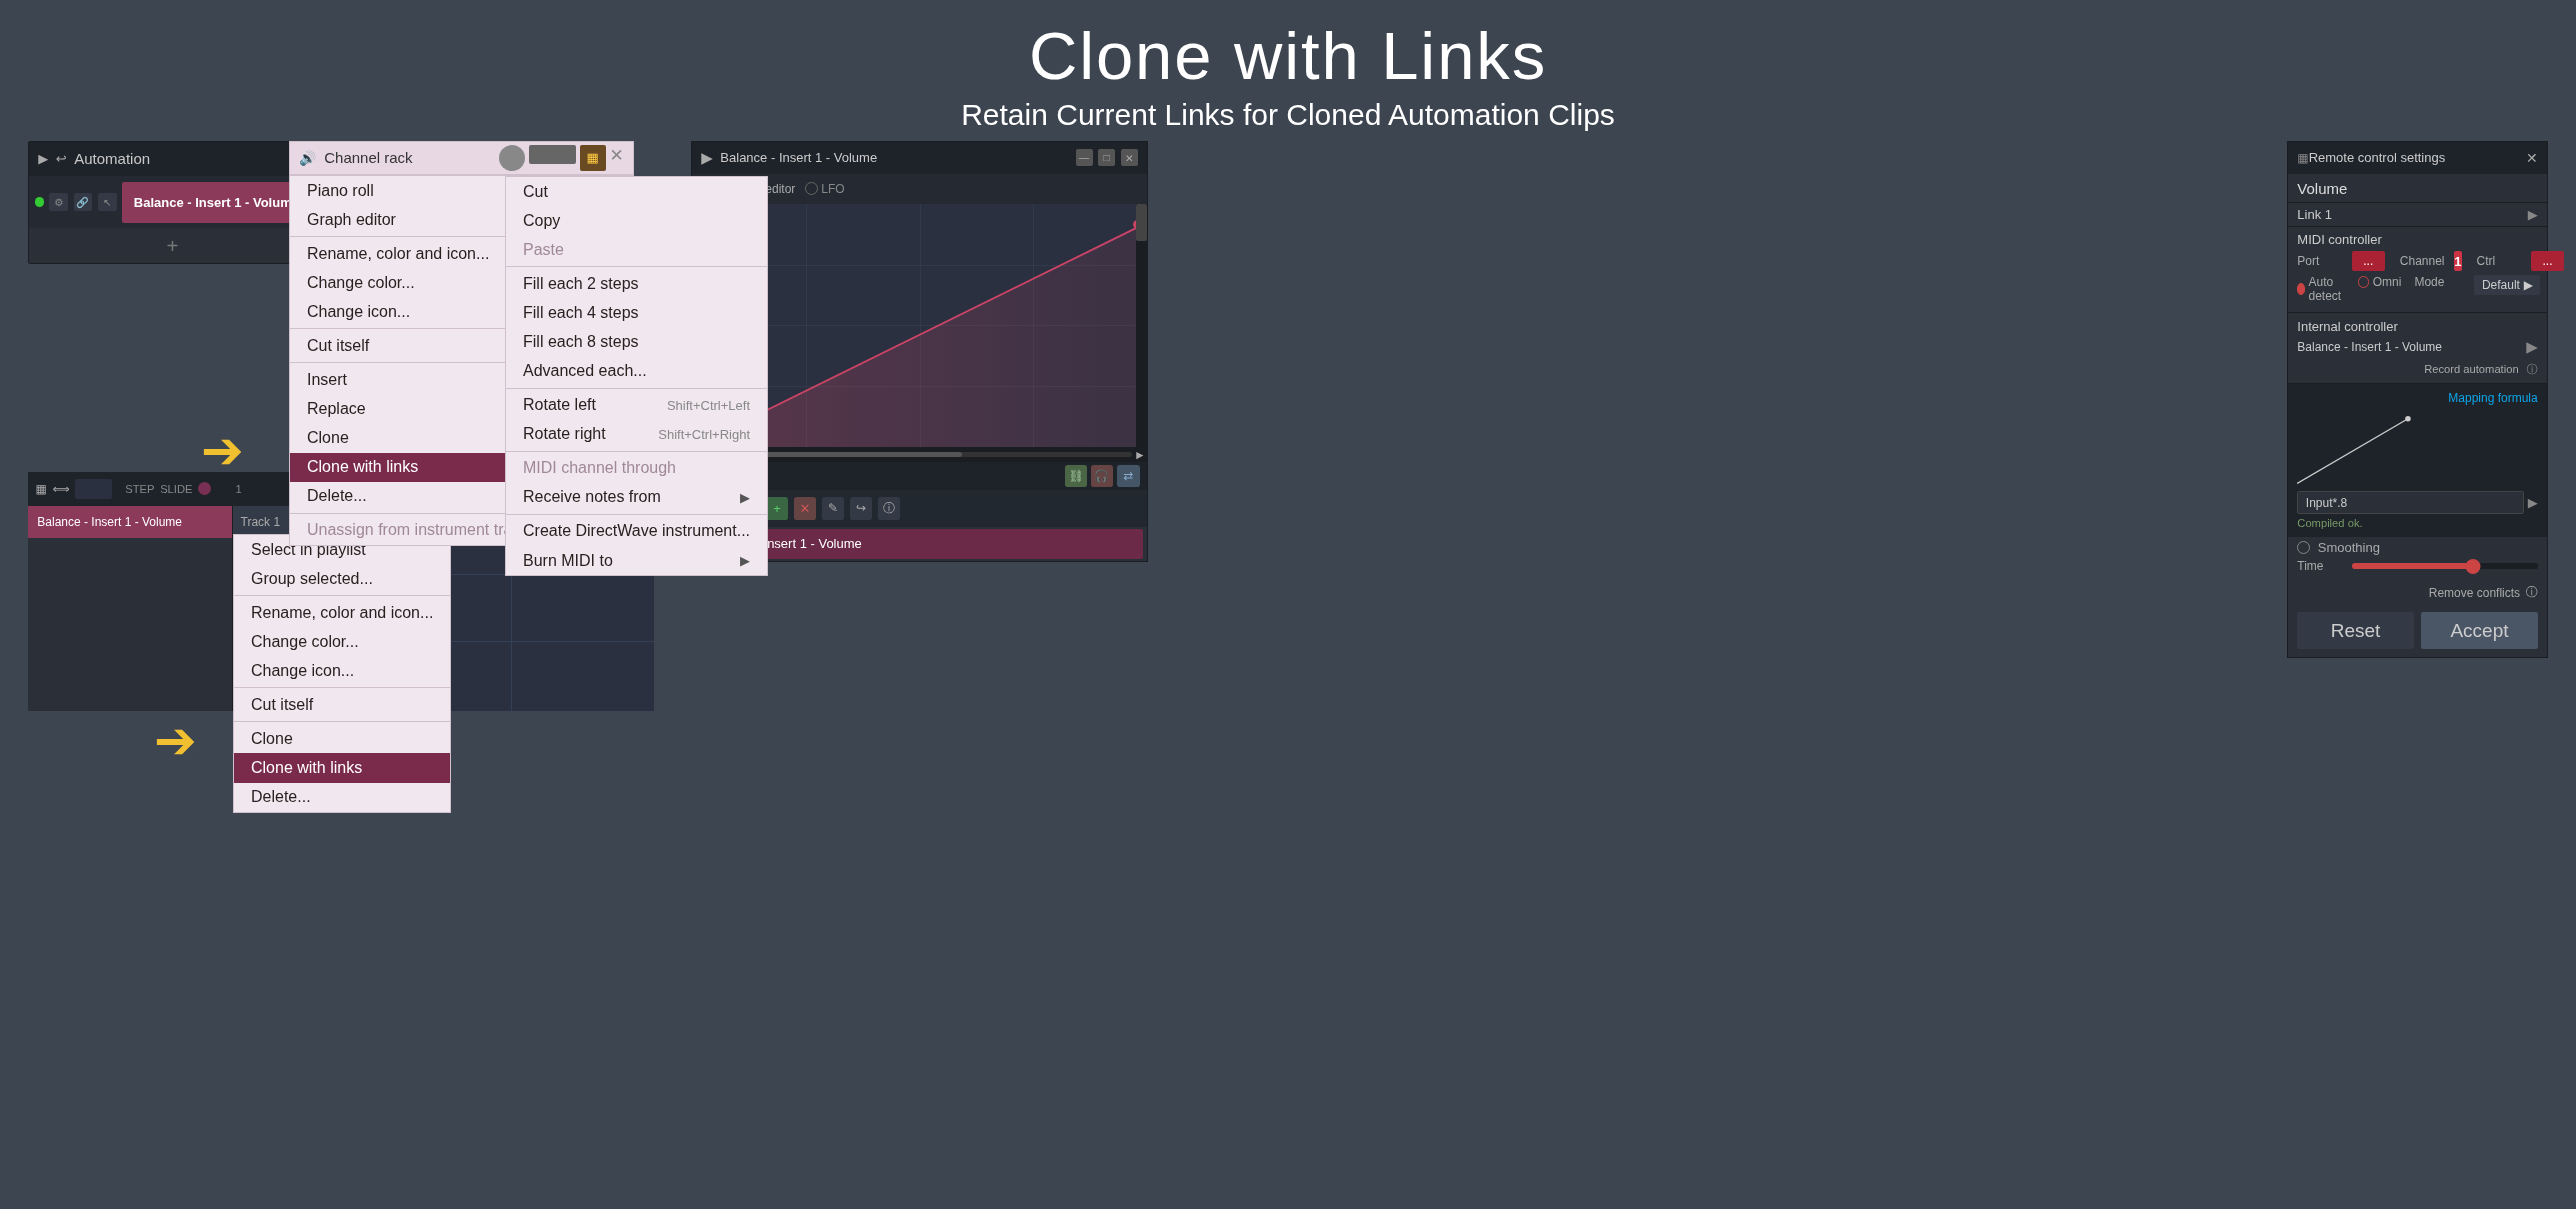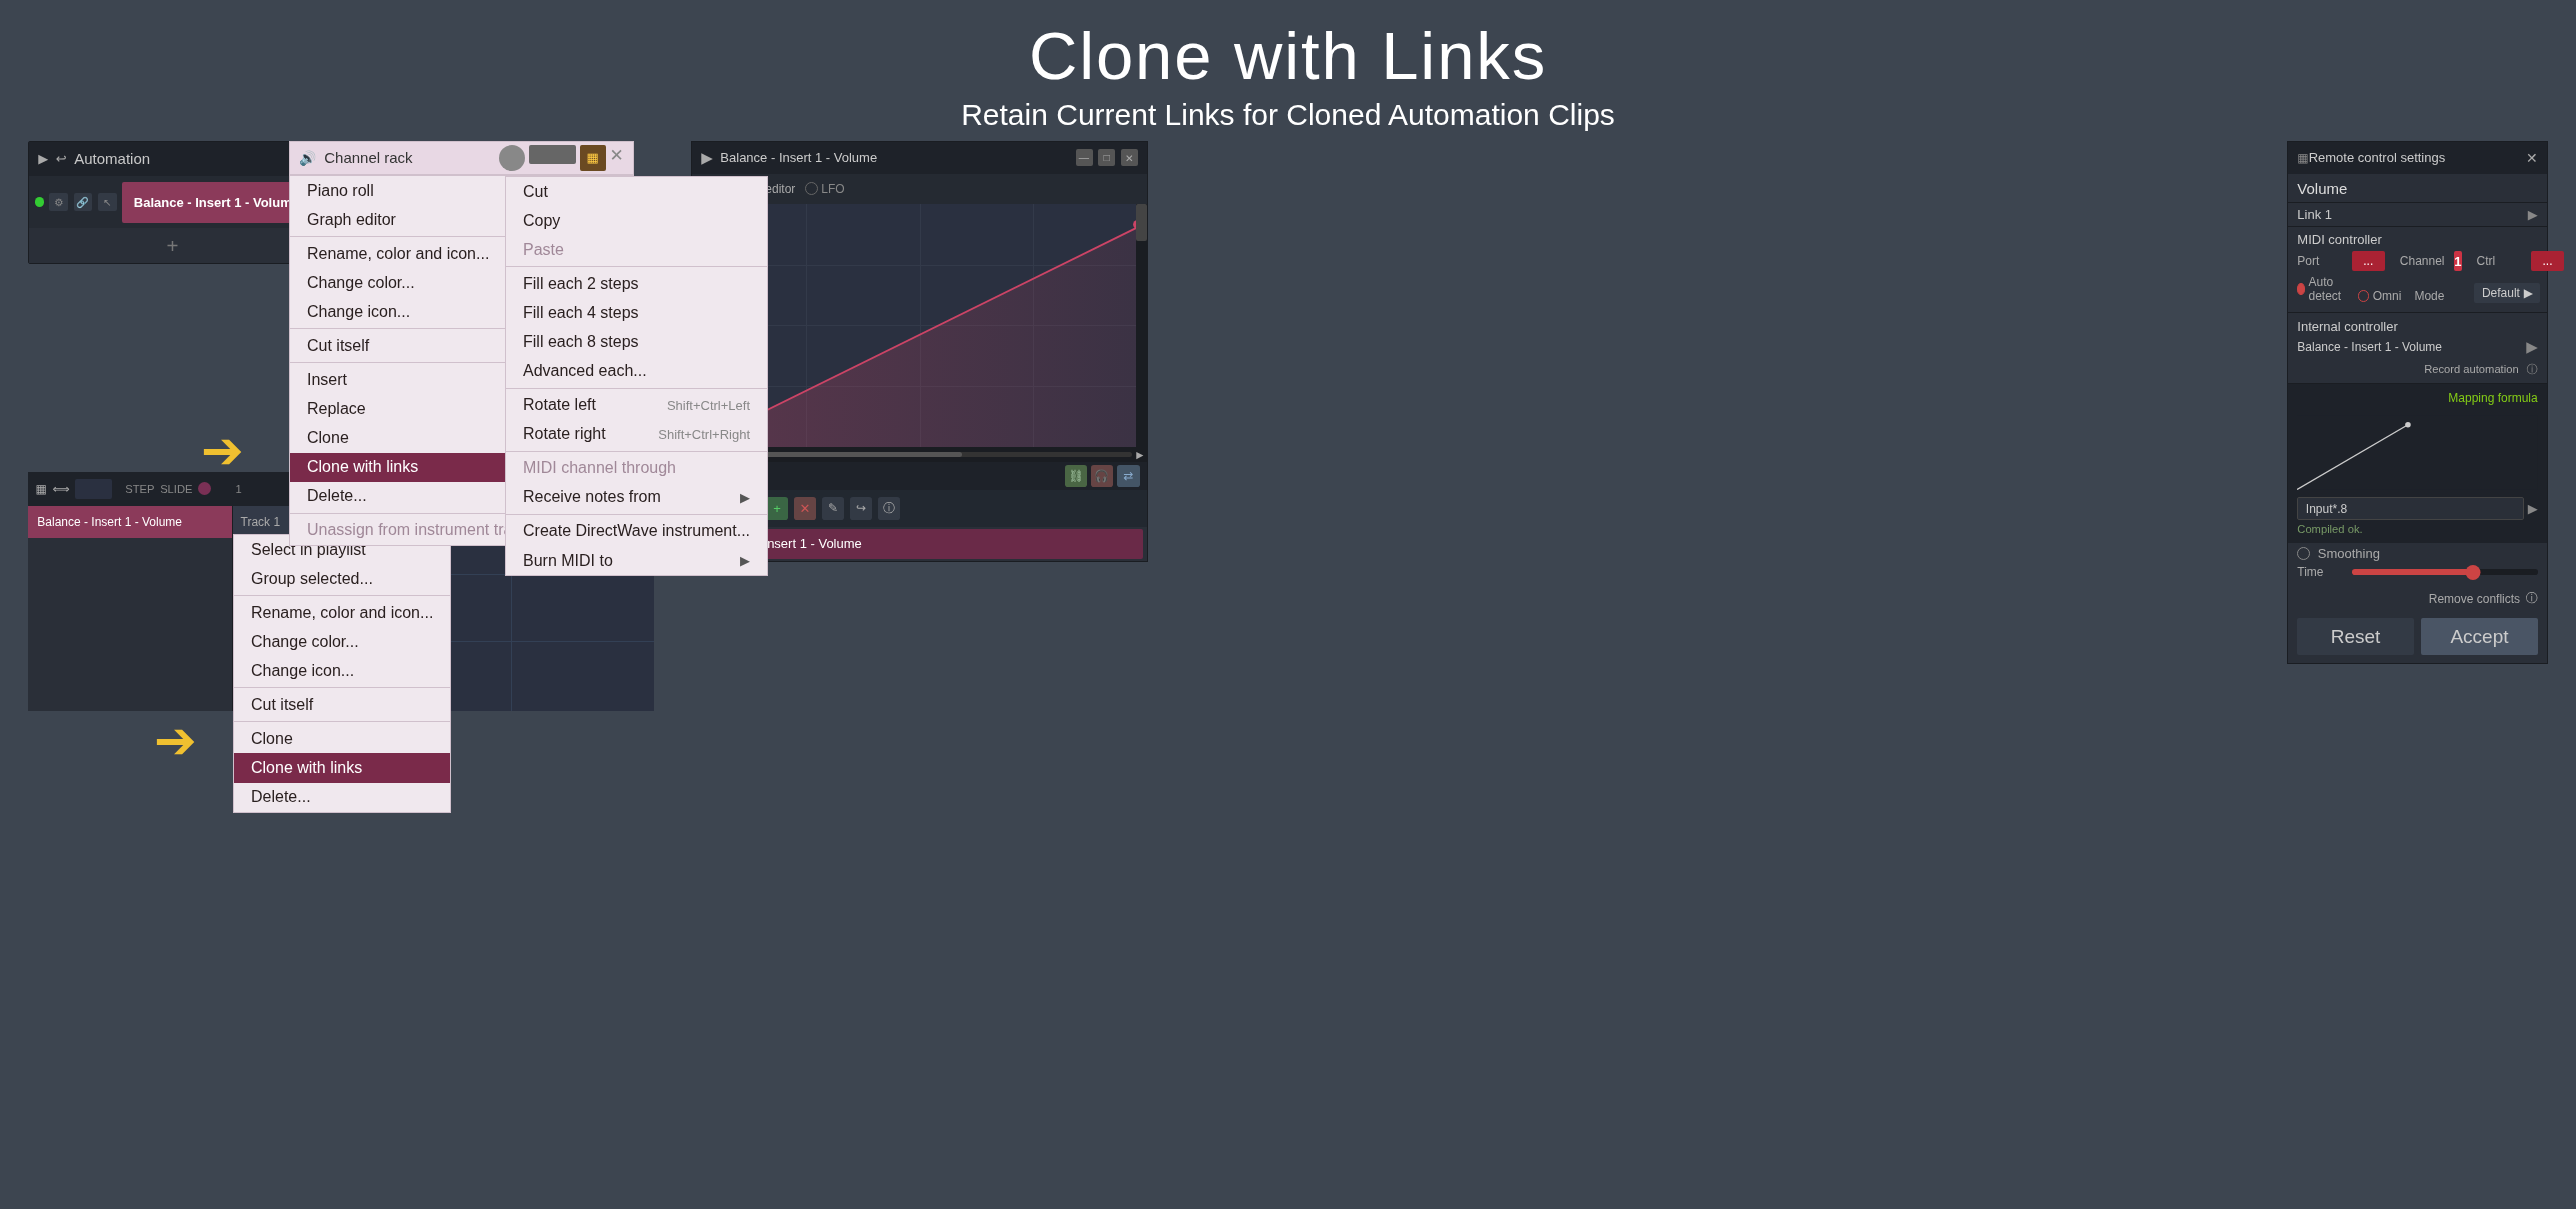--- a/index.html
+++ b/index.html
@@ -351,21 +351,21 @@
       display: flex;
       align-items: center;
       justify-content: center;
       font-size: 13px;
       font-weight: bold;
       border-radius: 1.9px;
     }
 
     .radio-group {
       display: flex;
-      align-items: flex-end;
+      align-items: flex-start;
       gap: 13px;
     }
 
     .radio-item {
       display: flex;
       align-items: center;
       gap: 3.7px;
       font-size: 12px;
       color: #aaa;
     }
@@ -399,23 +399,23 @@
       position: relative;
     }
 
     .rcs-graph {
       width: 100%;
       height: 75px;
     }
 
     .rcs-formula-label {
       font-size: 12px;
-      color: #84cc16;
+      color: #0ea5e9;
       text-align: right;
-      margin-bottom: 10px;
+      margin-bottom: 4px;
     }
 
     .rcs-formula-input {
       background: #2a2f38;
       border: 0.9px solid #444;
       color: #cccccc;
       padding: 3.7px 7.5px;
       font-size: 12px;
       width: 100%;
       border-radius: 1.9px;

